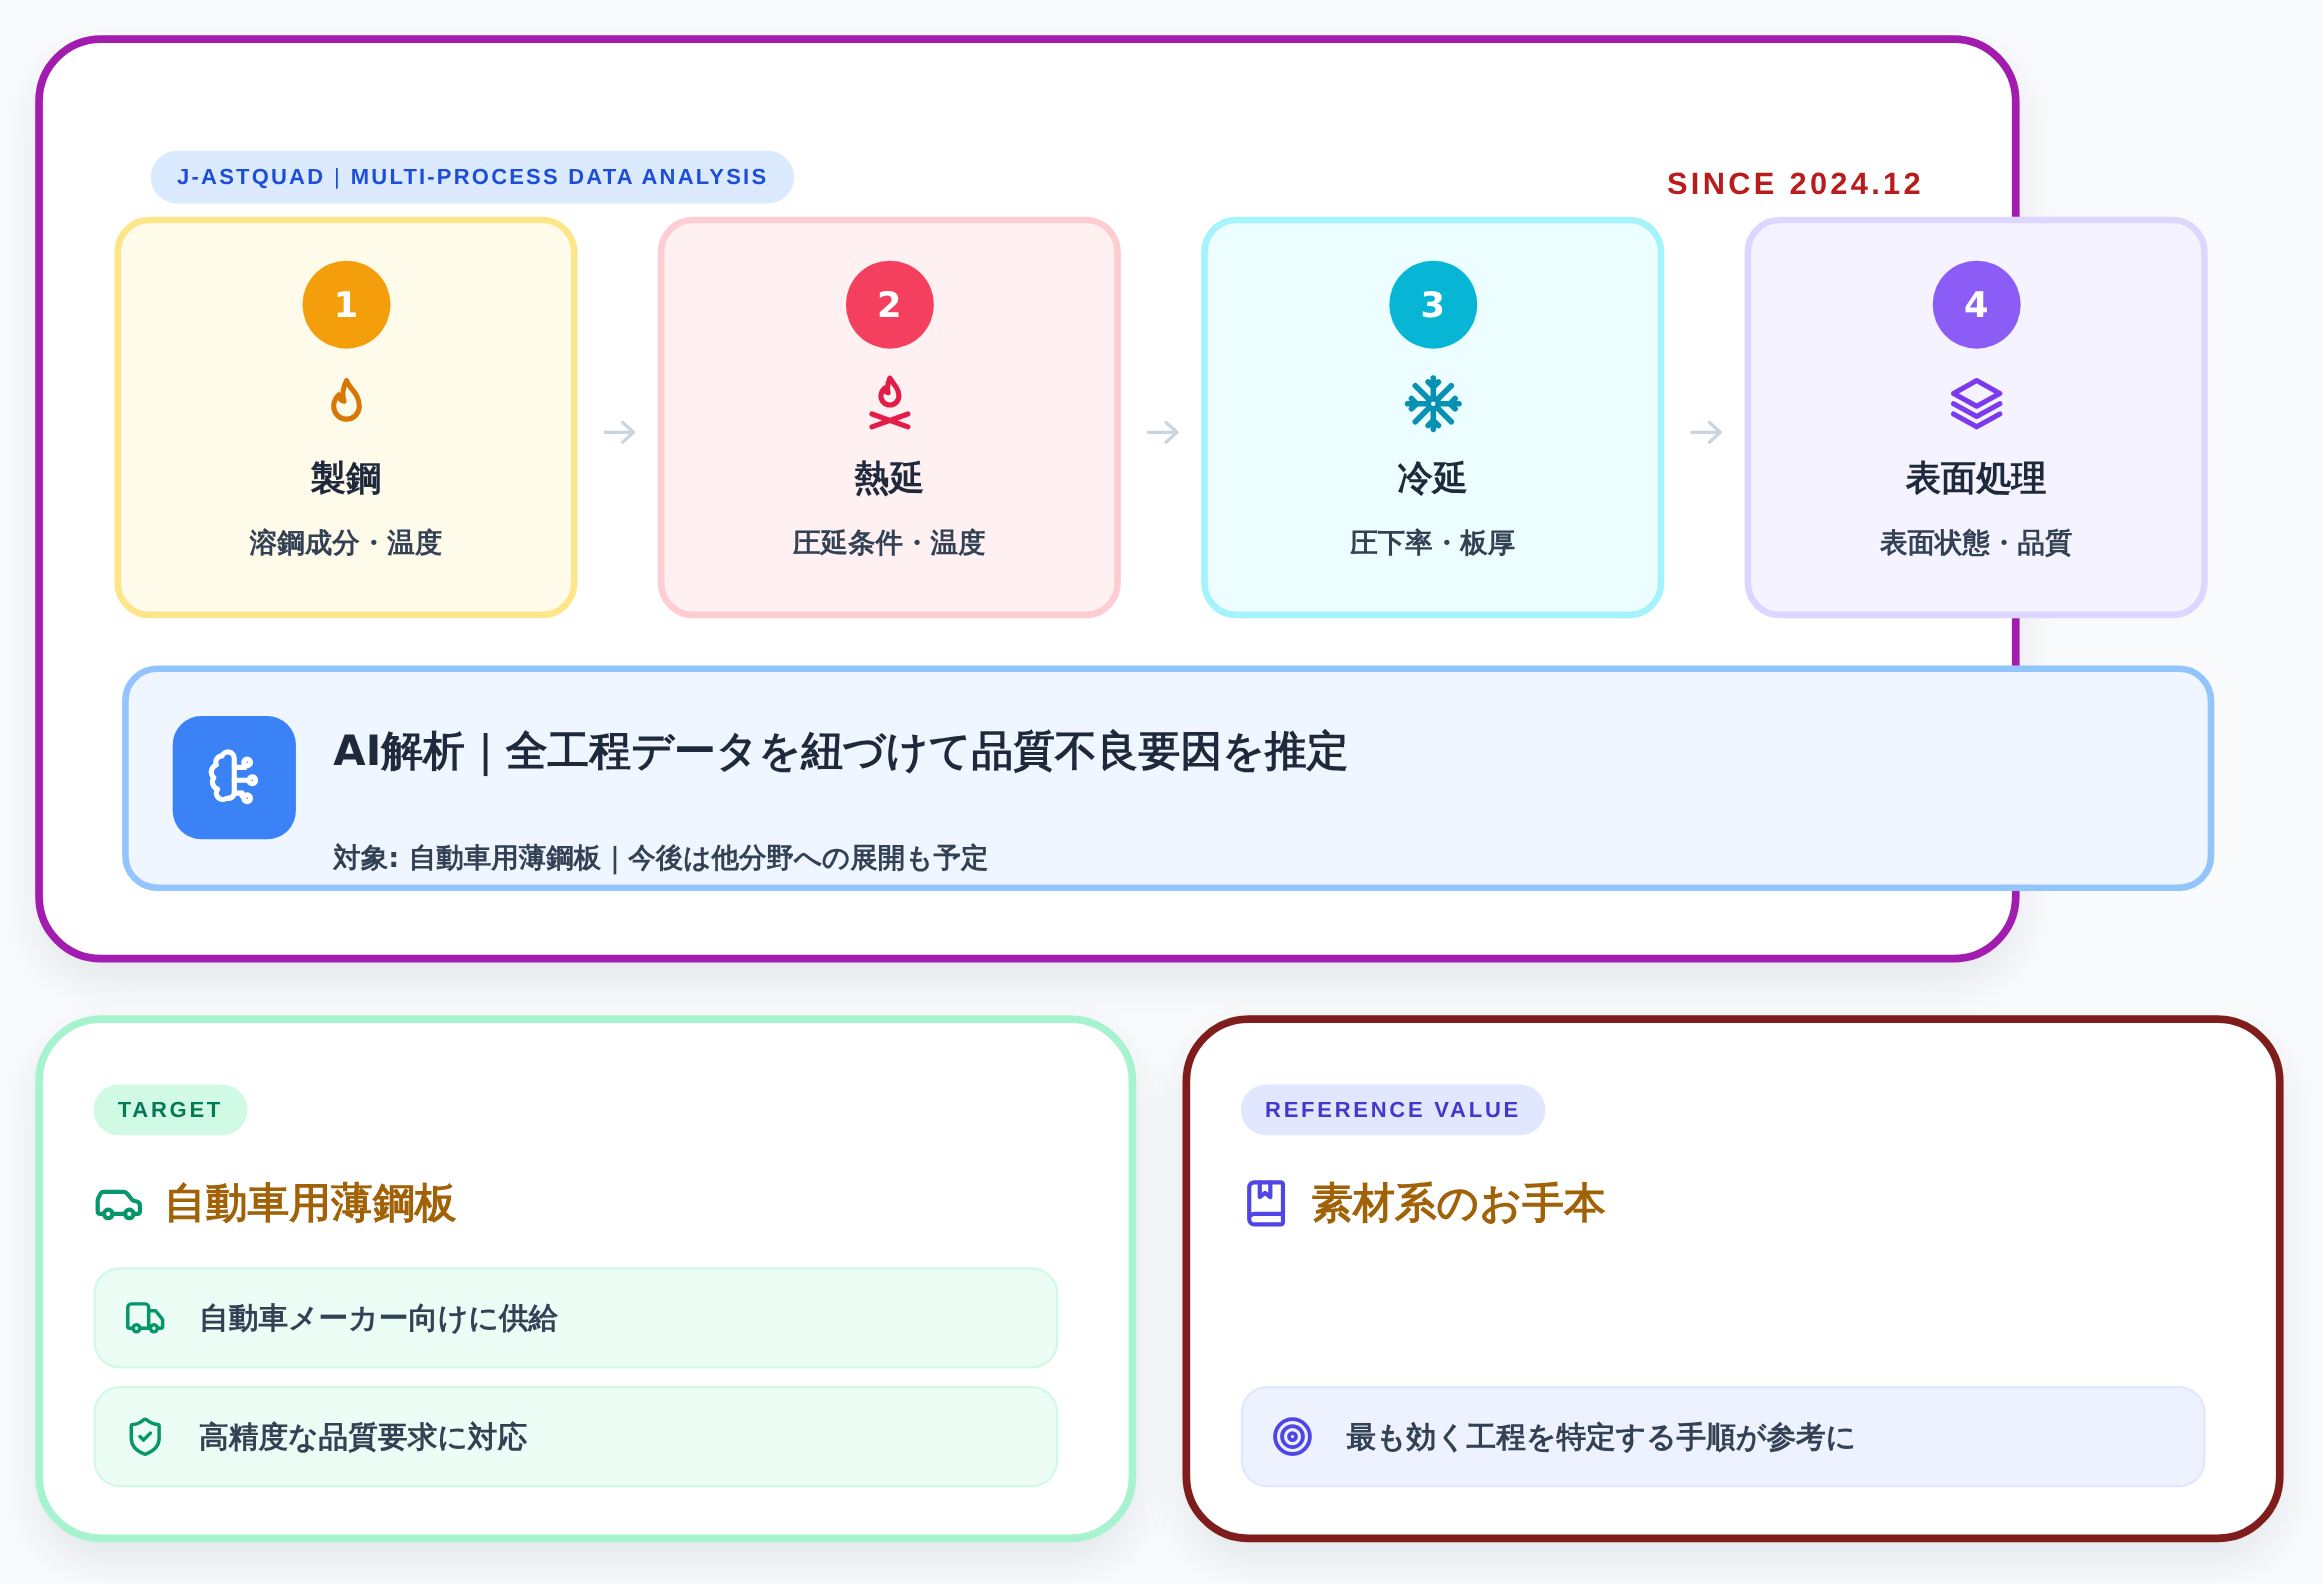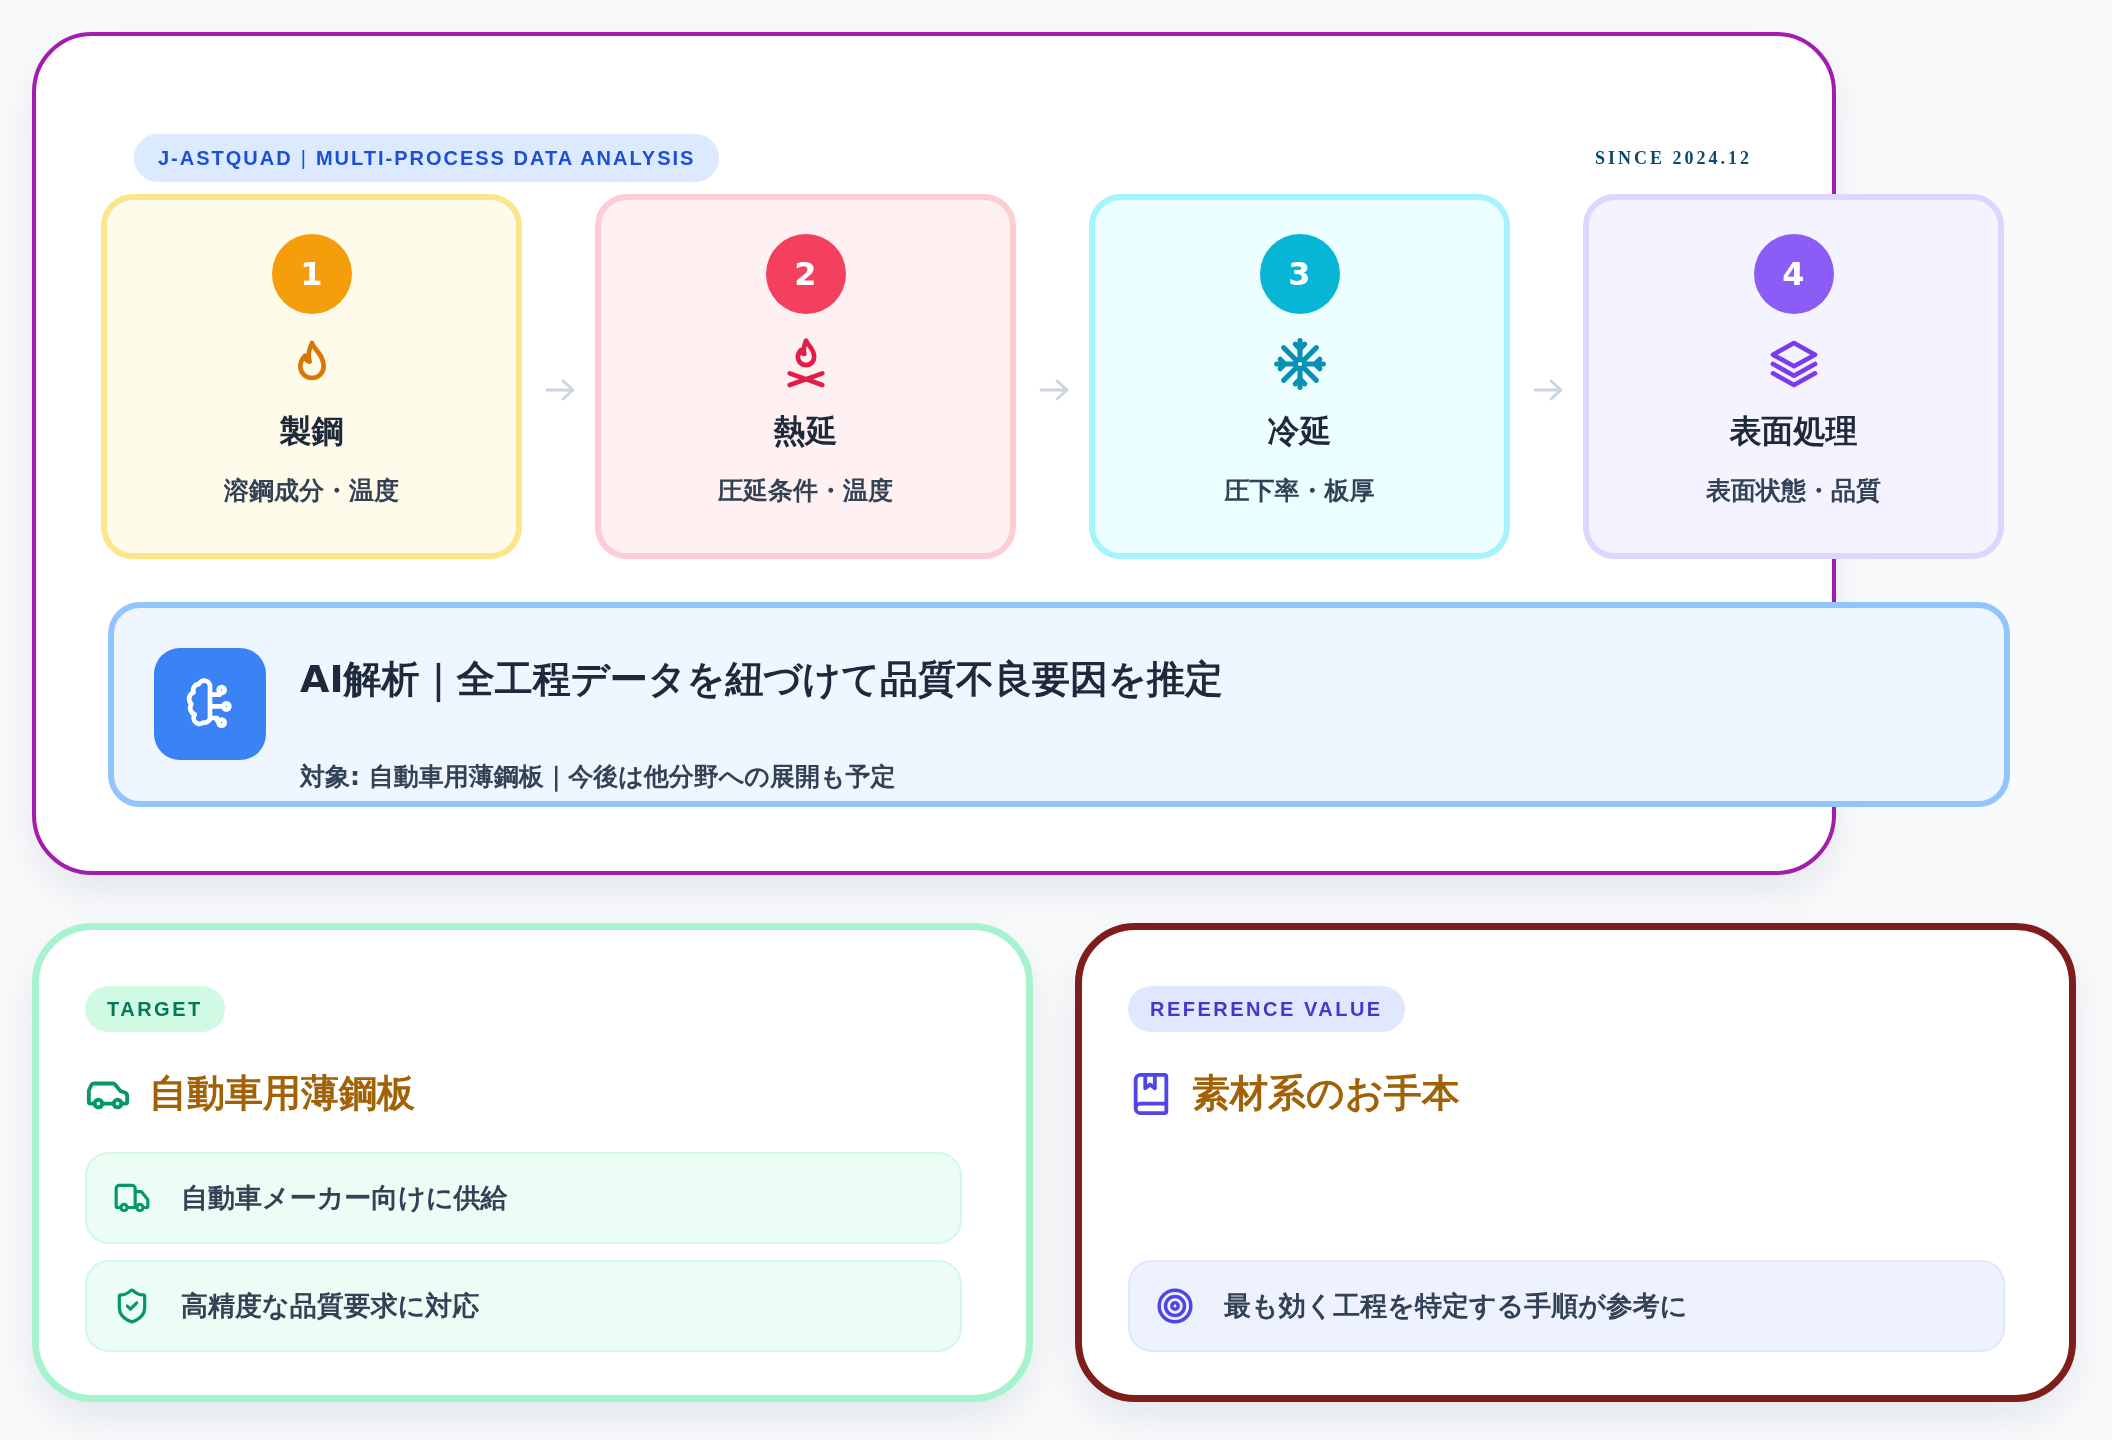--- a/index.html
+++ b/index.html
@@ -10,34 +10,34 @@
     color: #1e293b;
     position: relative;
     overflow: hidden;
   }
   .card {
     position: absolute;
     background: #ffffff;
     border-radius: 60px;
     box-shadow: 0 18px 40px rgba(15, 23, 42, 0.08);
   }
-  #top-card { left: 32px; top: 32px; width: 1804px; height: 843px; border: 4px solid #a21caf; text-align: right; }
+  #top-card { left: 32px; top: 32px; width: 1804px; height: 843px; border: 7px solid #a21caf; text-align: right; }
   #target-card { left: 32px; top: 923px; width: 1001px; height: 479px; border: 7px solid #a7f3d0; }
   #ref-card { left: 1075px; top: 923px; width: 1001px; height: 479px; border: 7px solid #7f1d1d; }
 
   .brand-pill {
     position: absolute; left: 98px; top: 98px; height: 48px; padding: 0 24px;
     border-radius: 24px; background: #dbeafe; color: #1d4ed8;
     font-family: "Liberation Sans", sans-serif; font-weight: 700; font-size: 20px;
     letter-spacing: 2px; display: flex; align-items: center; white-space: nowrap;
   }
   .since {
     position: absolute; right: 80px; top: 112px;
-    font-family: Liberation Serif, serif;
-    font-weight: 700; font-size: 18px; color: #0c4a6e; letter-spacing: 3px;
+    font-family: Liberation Sans, sans-serif;
+    font-weight: 700; font-size: 28px; color: #b91c1c; letter-spacing: 3px;
   }
 
   .step {
     position: absolute; top: 158px; width: 421px; height: 365px;
     border-radius: 32px; border: 6px solid;
     display: flex; flex-direction: column; align-items: center;
   }
   .step .num {
     width: 80px; height: 80px; border-radius: 50%; margin-top: 34px;
     color: #fff; font-weight: 700; font-size: 32px;

